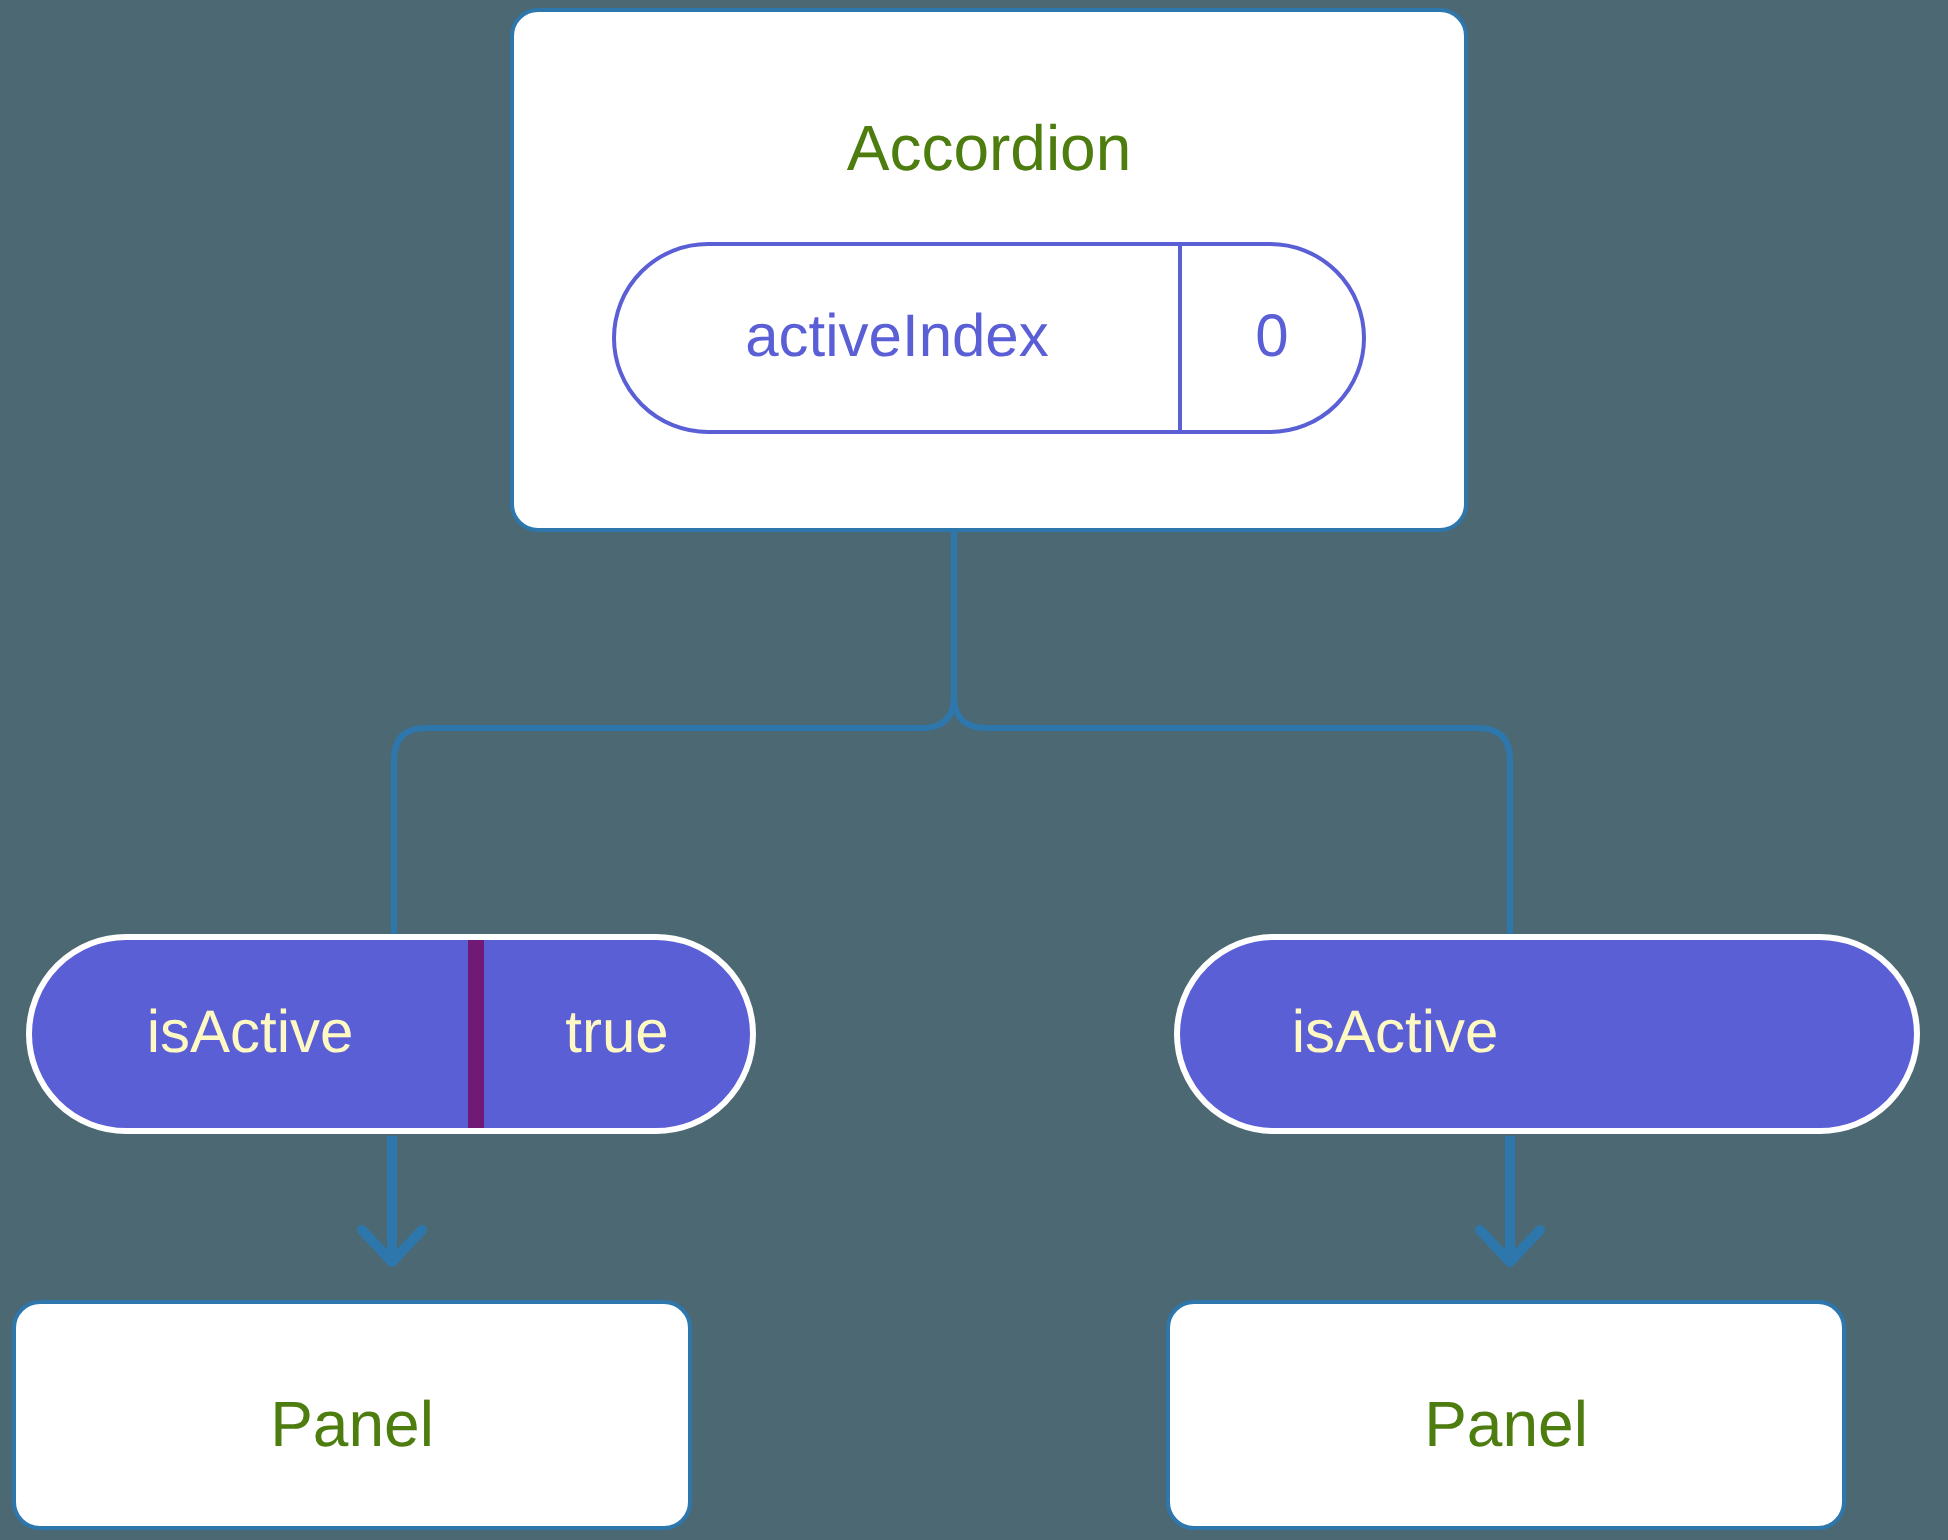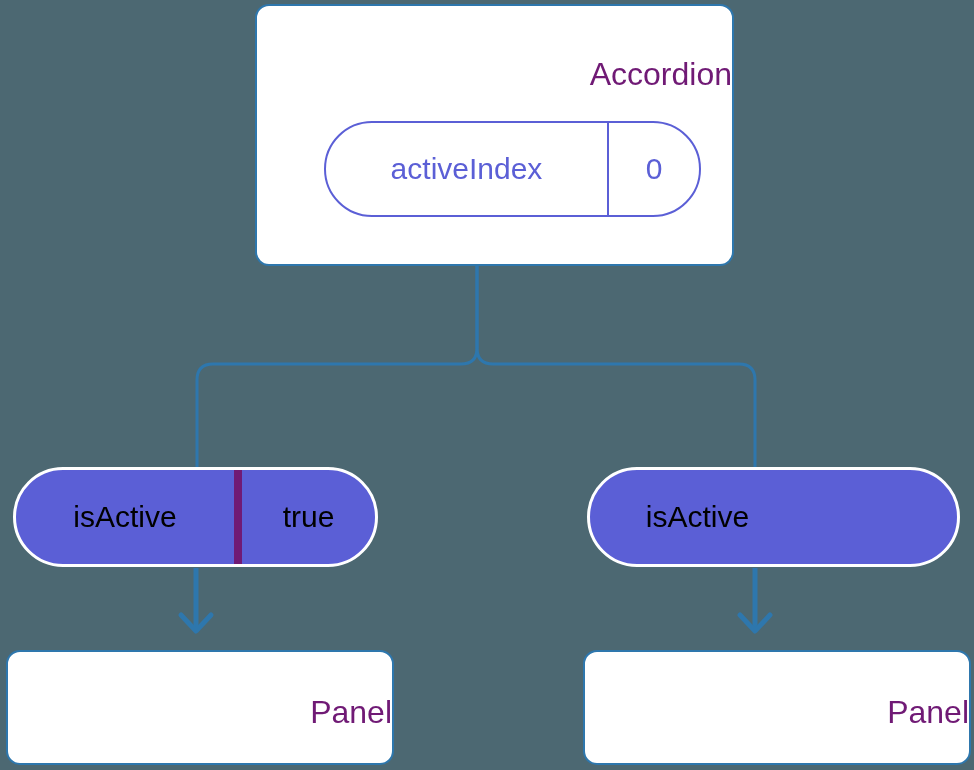--- a/index.html
+++ b/index.html
@@ -28,40 +28,40 @@
 
   
   .card {
     position: absolute;
     background: #ffffff;
     border: 2px solid #2e77ad;
     border-radius: 14px;
     box-sizing: border-box;
   }
   .card-title {
-    color: #701a75;
+    color: #4d7c0f;
     font-size: 32px;
     font-weight: 400;
-    text-align: right;
+    text-align: center;
     white-space: nowrap;
   }
 
   #accordion-card {
     left: 255px;
     top: 4px;
     width: 479px;
     height: 262px;
   }
   #accordion-card .card-title {
     margin-top: 50px;
   }
 
   .panel-card {
     top: 650px;
-    width: 388px;
+    width: 340px;
     height: 115px;
     border-radius: 14px;
   }
   #panel-left  { left: 6px; }
   #panel-right { left: 583px; }
   .panel-card .card-title {
     margin-top: 42px;
   }
 
   
@@ -91,28 +91,28 @@
     color: #5b5fd6;
   }
   .pill-outline .pill-val {
     border-left: 2px solid #5b5fd6;
   }
 
   
   .pill-filled {
     border: 3px solid #ffffff;
     background: #5b5fd6;
-    color: #000000;
+    color: #fef9c3;
   }
   .pill-filled .pill-val {
     border-left: 8px solid #701a75;
   }
 
   #pill-active-index {
-    left: 324px;
+    left: 306px;
     top: 121px;
     width: 377px;
     height: 96px;
   }
   #pill-active-index .pill-key { width: 281px; }
   #pill-active-index .pill-val { flex: 1; }
 
   #pill-is-active-left {
     left: 13px;
     top: 467px;

